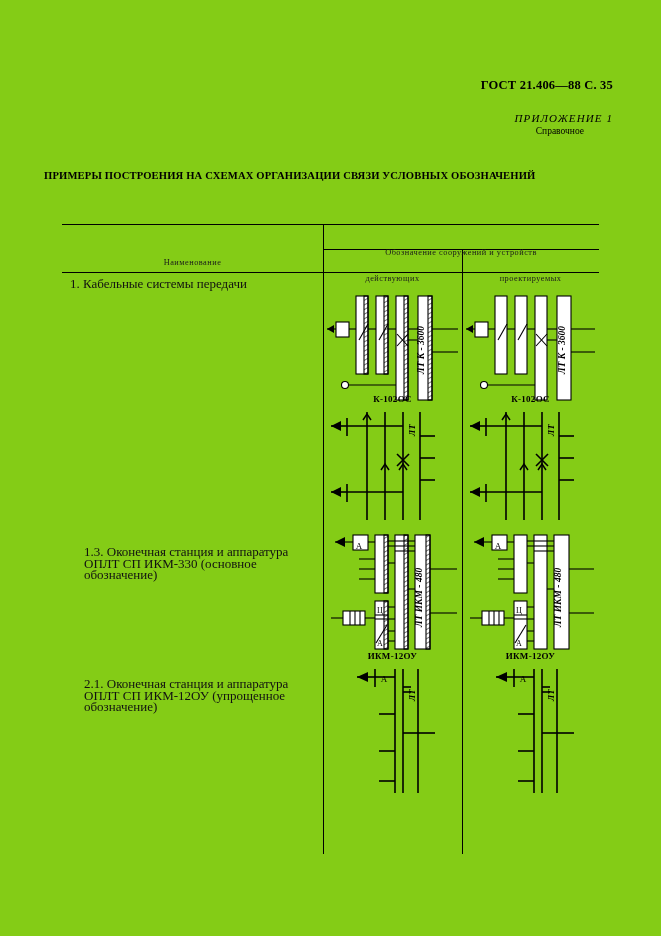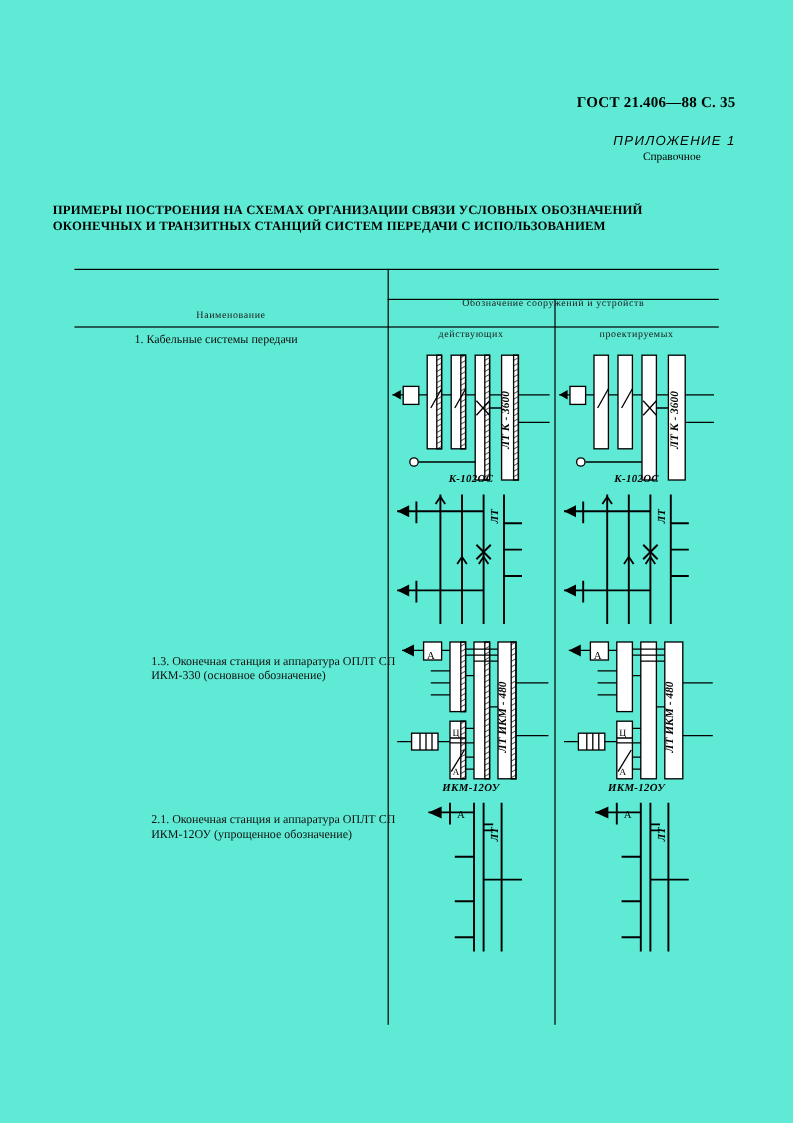--- a/index.html
+++ b/index.html
@@ -11,40 +11,40 @@
     width: 661px;
     height: 936px;
     position: relative;
     font-family: "Liberation Serif", "DejaVu Serif", serif;
     color: #000000;
     overflow: hidden;
   }
   .page {
     position: absolute;
     inset: 0;
-    background: #5eead4;
+    background: #84cc16;
   }
 
   
   .doc-header {
     position: absolute;
     top: 78px;
     right: 48px;
     font-size: 12.5px;
     font-weight: bold;
     letter-spacing: 0.2px;
     white-space: nowrap;
   }
   .appendix {
     position: absolute;
     top: 112px;
     right: 48px;
     font-size: 11px;
     font-style: italic;
-    font-family: Liberation Sans, sans-serif;
+    font-family: Liberation Serif, serif;
     letter-spacing: 1.1px;
     white-space: nowrap;
   }
   .reference {
     position: absolute;
     top: 126px;
     right: 77px;
     font-size: 9.5px;
     white-space: nowrap;
   }
@@ -102,24 +102,23 @@
   .th-name  { left: 0;   top: 16px;  width: 261px; }
   .th-group { left: 261px; top: 6px;  width: 276px; }
   .th-sub-a { left: 261px; top: 32px; width: 139px; }
   .th-sub-b { left: 400px; top: 32px; width: 137px; }
 
   
   .rowlabel {
     position: absolute;
     left: 8px;
     width: 246px;
-    font-size: 10px;
+    font-size: 13px;
     line-height: 11.6px;
     color: #111;
-    margin-left: 42px;
   }
   .rowlabel.indent { padding-left: 14px; width: 232px; }
   .r0 { top: 54px; }
   .r1 { top: 80px; }
   .r2 { top: 201px; }
   .r3 { top: 322px; }
   .r4 { top: 454px; }
 
   
   .cell {
@@ -132,40 +131,38 @@
   .s1 { top: 58px;  height: 120px; }
   .s2 { top: 180px; height: 120px; }
   .s3 { top: 303px; height: 132px; }
   .s4 { top: 437px; height: 140px; }
 
   .caplabel {
     position: absolute;
     width: 100%;
     text-align: center;
     font-size: 9px;
-    font-style: italic;
     font-weight: bold;
     font-family: "Liberation Serif", serif;
     letter-spacing: 0.3px;
   }
 </style>
 </head>
 <body>
 
 <div class="page">
 
   <div class="doc-header">ГОСТ 21.406—88 С. 35</div>
 
   <div class="appendix">ПРИЛОЖЕНИЕ 1</div>
 
   <div class="reference">Справочное</div>
 
   <div class="main-title">
     <div>ПРИМЕРЫ ПОСТРОЕНИЯ НА СХЕМАХ ОРГАНИЗАЦИИ СВЯЗИ УСЛОВНЫХ ОБОЗНАЧЕНИЙ</div>
-    <div>ОКОНЕЧНЫХ И ТРАНЗИТНЫХ СТАНЦИЙ СИСТЕМ ПЕРЕДАЧИ С ИСПОЛЬЗОВАНИЕМ</div>
   </div>
 
   <div class="tbl">
 
     <div class="hline top"></div>
     <div class="hline mid"></div>
     <div class="hline bottom"></div>
     <div class="vline c1"></div>
     <div class="vline c2"></div>
 

